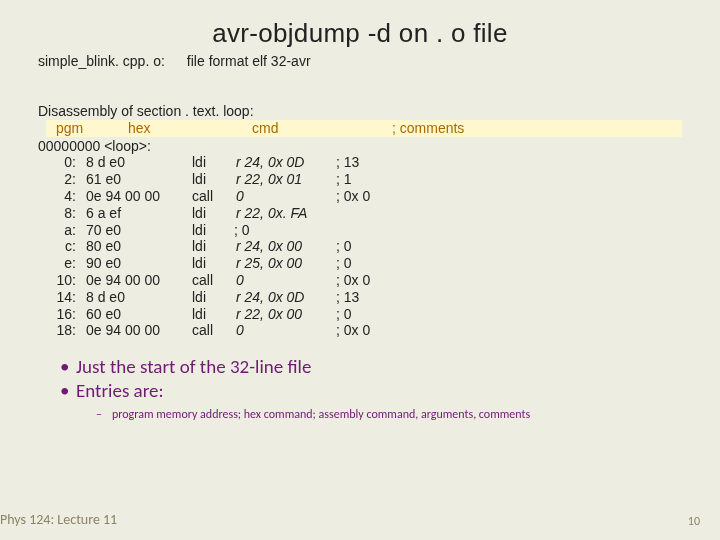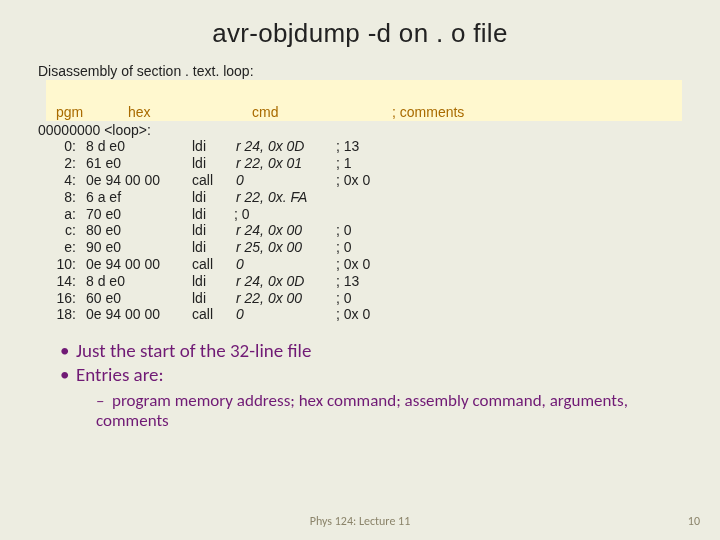--- a/index.html
+++ b/index.html
@@ -11,42 +11,42 @@
     position: relative;
     overflow: hidden;
   }
   .slide {
     padding: 18px 38px 0 38px;
   }
   .title {
     text-align: center;
     font-size: 26px;
     color: #222;
-    margin-bottom: 14px;
+    margin-bottom: 4px;
     letter-spacing: 0.3px;
   }
   .fileinfo {
     font-size: 14px;
     color: #222;
     margin-bottom: 34px;
   }
   .fileinfo .gap { display:inline-block; width:22px; }
   .dis-section {
     font-size: 14px;
     line-height: 1.2;
     color: #222;
   }
   .header-row {
     display: flex;
     color: #a96b00;
     background: #fff8cf;
     padding: 0 2px;
     margin-left: 8px;
   }
-  .hcol { white-space: nowrap; margin-top: 24px; }
+  .hcol { white-space: nowrap; }
   .hc-pgm { width: 80px; padding-left: 8px; }
   .hc-hex { width: 124px; }
   .hc-cmd { width: 100px; }
   .hc-arg { width: 140px; }
   .hc-com { flex: 1; text-align: left; padding-left: 40px; }
   .looplabel { font-size: 14px; margin-top: 1px; }
   .row {
     display: flex;
     font-size: 14px;
   }
@@ -56,47 +56,50 @@
   .c-arg  { width: 102px; padding-left: 4px; font-style: italic; }
   .c-com  { flex: 1; padding-left: 2px; }
   .bullets {
     margin-top: 16px;
     font-size: 19px;
     font-family: Calibri, Arial, sans-serif;
     color: #701a75;
     line-height: 1.25;
   }
   .bullets .b1 { padding-left: 22px; }
-  .bullets .b2 { padding-left: 58px; font-size: 17px; margin-top: 4px; line-height:1.2; }
+  .bullets .b2 { padding-left: 58px; font-size: 12px; margin-top: 4px; line-height:1.2; }
   .dot { display:inline-block; width:16px; }
   .footer-center {
     position: absolute;
     bottom: 12px;
     left: 0; right: 0;
-    text-align: center;
-    font-size: 12px;
+    text-align: left;
+    font-size: 14px;
     font-family: Calibri, Arial, sans-serif;
     color: #8b846a;
   }
   .footer-right {
     position: absolute;
     bottom: 12px;
     right: 20px;
     font-size: 12px;
     font-family: Calibri, Arial, sans-serif;
     color: #8b846a;
   }
 </style>
 </head>
 <body>
 
 <div class="slide">
 
   <div class="title">avr-objdump -d on . o file</div>
 
+  <div class="fileinfo">
+    <span>simple_blink. cpp. o:</span><span class="gap"></span><span>file format elf 32-avr</span>
+  </div>
 
   <div class="dis-section">
     <div>Disassembly of section . text. loop:</div>
 
     <div class="header-row">
       <div class="hcol hc-pgm">pgm</div>
       <div class="hcol hc-hex">hex</div>
       <div class="hcol hc-cmd">cmd</div>
       <div class="hcol hc-com">; comments</div>
     </div>

